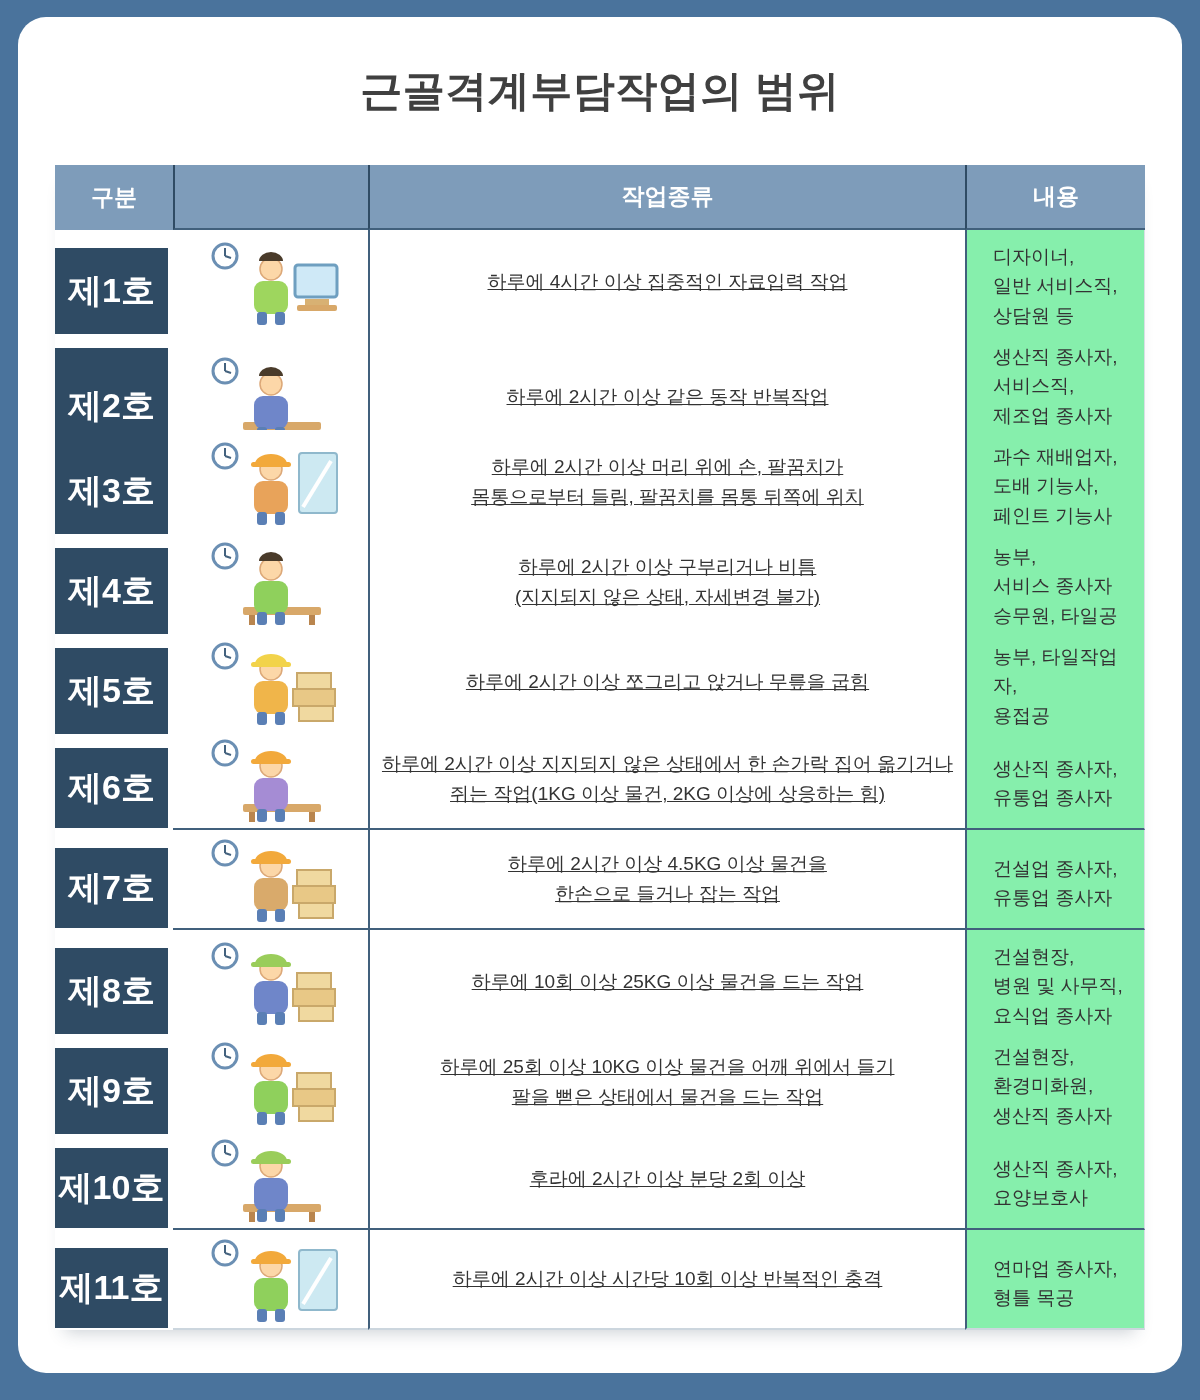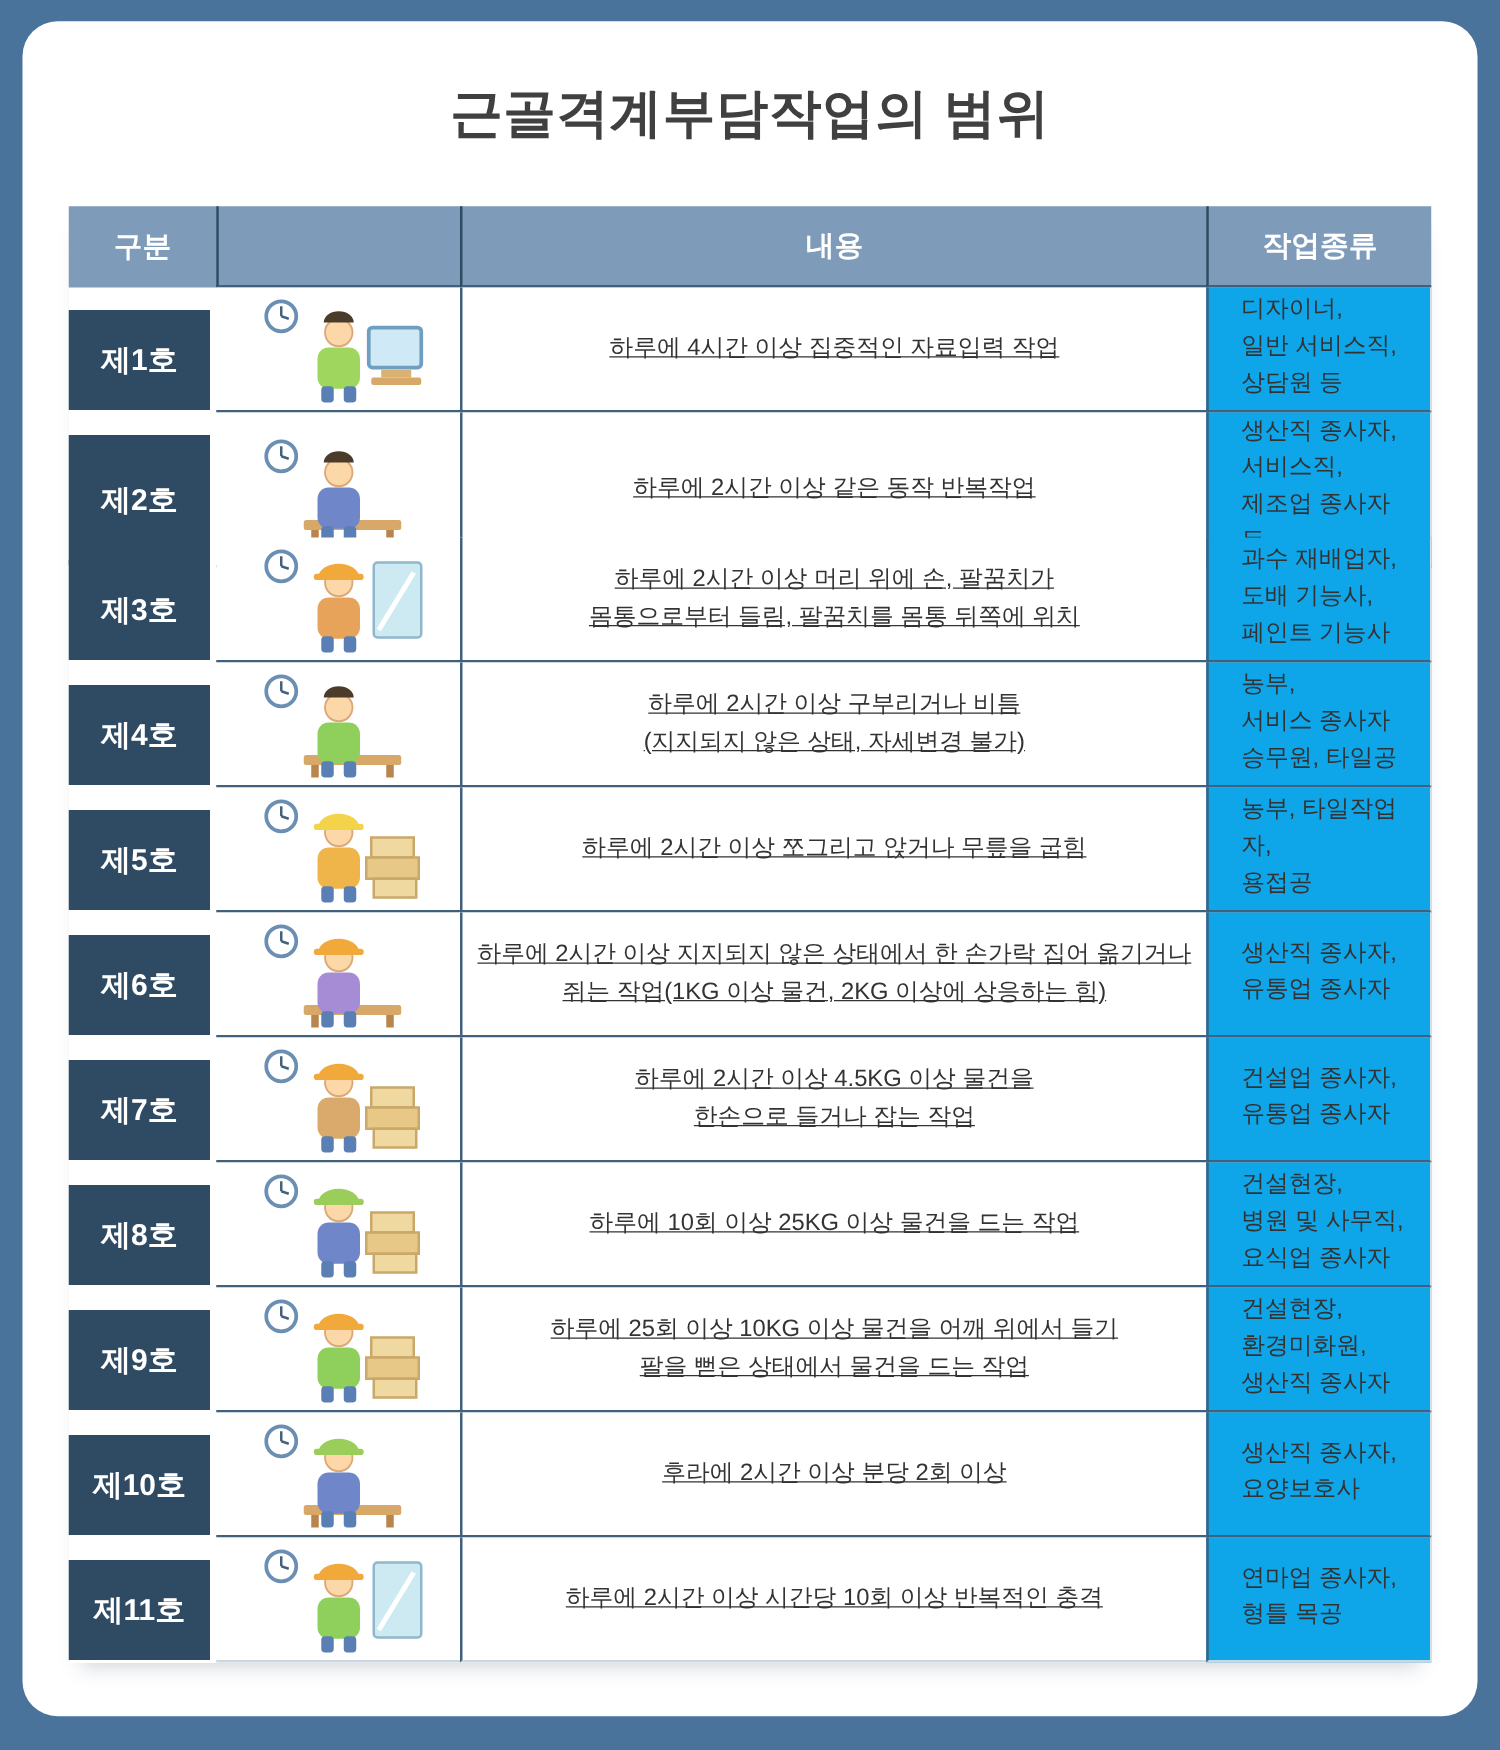--- a/index.html
+++ b/index.html
@@ -42,21 +42,21 @@
     font-size: 23px;
     font-weight: bold;
     display: flex; align-items: center; justify-content: center;
   }
   .header-cell + .header-cell { border-left: 2px solid var(--row_label_bg, #2f4b64); }
   .header-cell:not(.h1) { border-bottom: 2px solid var(--grid_line, #41607c); }
   .body-row { height: 100px; }
   .no-cell {
     background: var(--row_label_bg, #2f4b64);
     color: var(--label_text, #ffffff);
-    font-size: 24px;
+    font-size: 34px;
     font-weight: bold;
     display: flex; align-items: center; justify-content: center;
     margin: 18px 5px 2px 0;
   }
   .ill-cell {
     display: flex; align-items: center; justify-content: center;
     border-bottom: 2px solid var(--grid_line, #41607c);
     background: #fff;
   }
   .content-cell {
@@ -74,39 +74,39 @@
   }
   .jobs-cell {
     display: flex; flex-direction: column;
     justify-content: center; align-items: flex-start;
     border-left: 2px solid var(--grid_line, #41607c);
     border-bottom: 2px solid var(--grid_line, #41607c);
     border-right: 1px solid #d9dfe5;
     font-size: 19px;
     color: var(--body_text, #333333);
     line-height: 1.55;
-    padding: 0 8px 4px 26px;
-    background: #0ea5e9;
+    padding: 12px 8px 4px 26px;
+    background: #86efac;
   }
   .body-row:last-child .ill-cell,
   .body-row:last-child .content-cell,
   .body-row:last-child .jobs-cell { border-bottom-color: #ccd6de; }
   .ill-cell svg { display: block; }
 </style>
 </head>
 <body>
 
 <div class="card">
   <h1 class="title">근골격계부담작업의 범위</h1>
   <div class="table">
     <div class="grid-row header-row" id="header-row">
         <div class="header-cell h1">구분</div>
         <div class="header-cell"></div>
+        <div class="header-cell">작업종류</div>
         <div class="header-cell">내용</div>
-        <div class="header-cell">작업종류</div>
       </div>
     <div id="rows">
         <div class="grid-row body-row">
           <div class="no-cell">제1호</div>
           <div class="ill-cell">
             <svg width="160" height="90" viewBox="0 0 160 90" xmlns="http://www.w3.org/2000/svg">
     <circle cx="34" cy="19" r="12" fill="#ffffff" stroke="#6b8fb3" stroke-width="3"></circle>
     <line x1="34" y1="19" x2="34" y2="11" stroke="#44627e" stroke-width="2"></line>
     <line x1="34" y1="19" x2="40" y2="21" stroke="#44627e" stroke-width="2"></line>
     <rect x="104" y="28" width="42" height="32" rx="3" fill="#cfe9f7" stroke="#6f9fc0" stroke-width="3"></rect>

